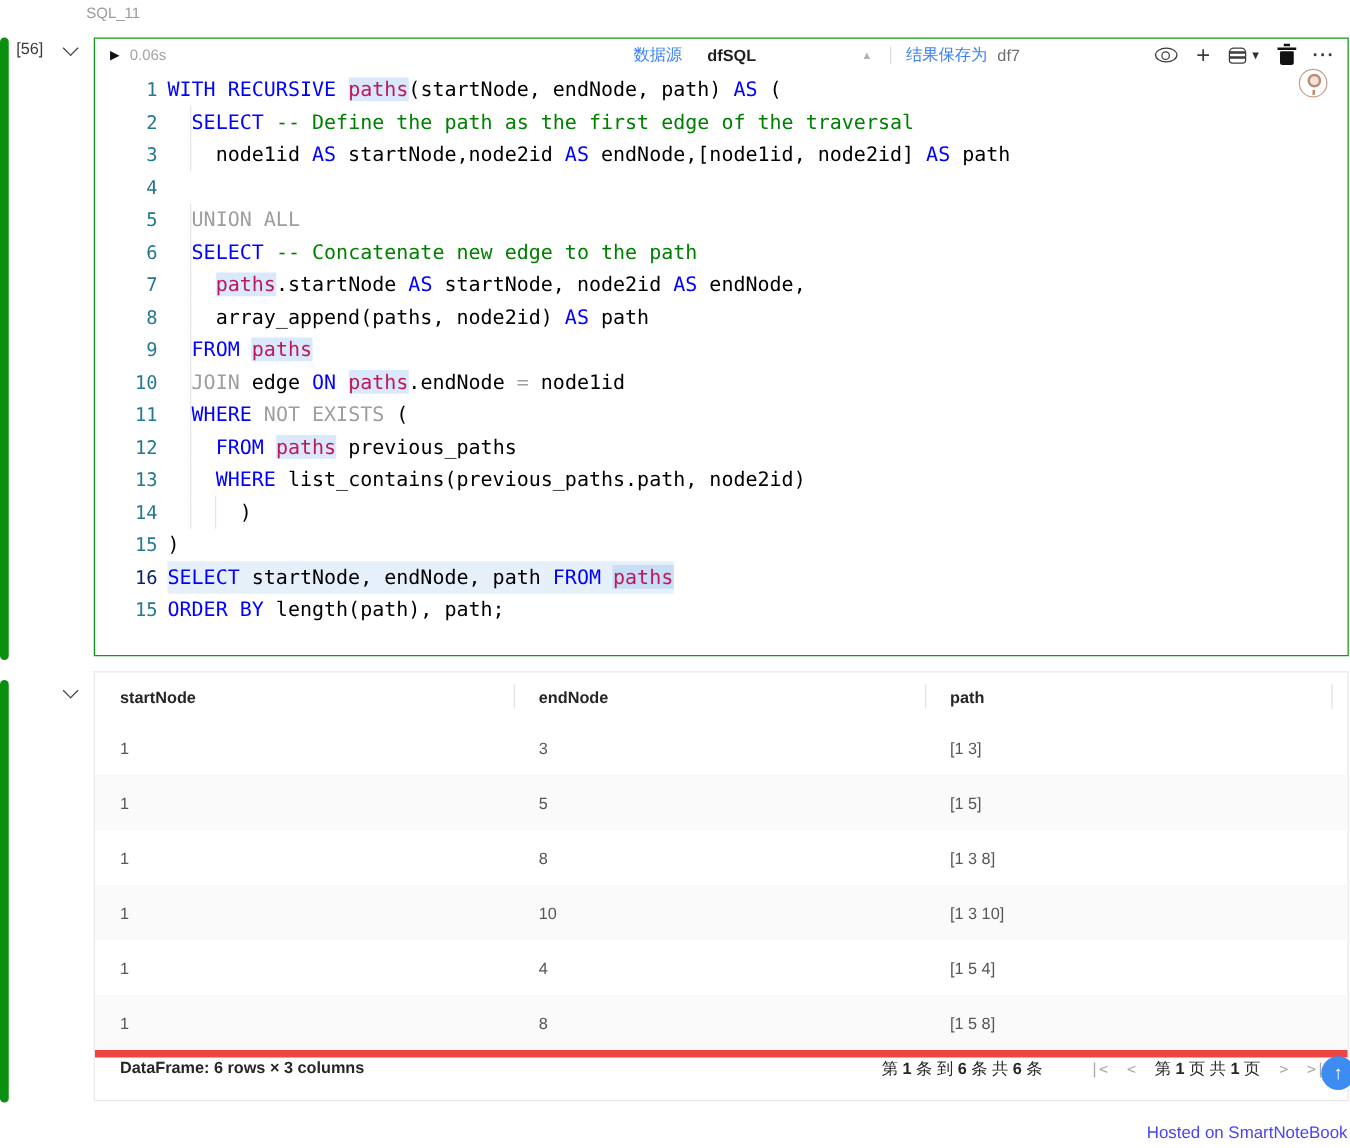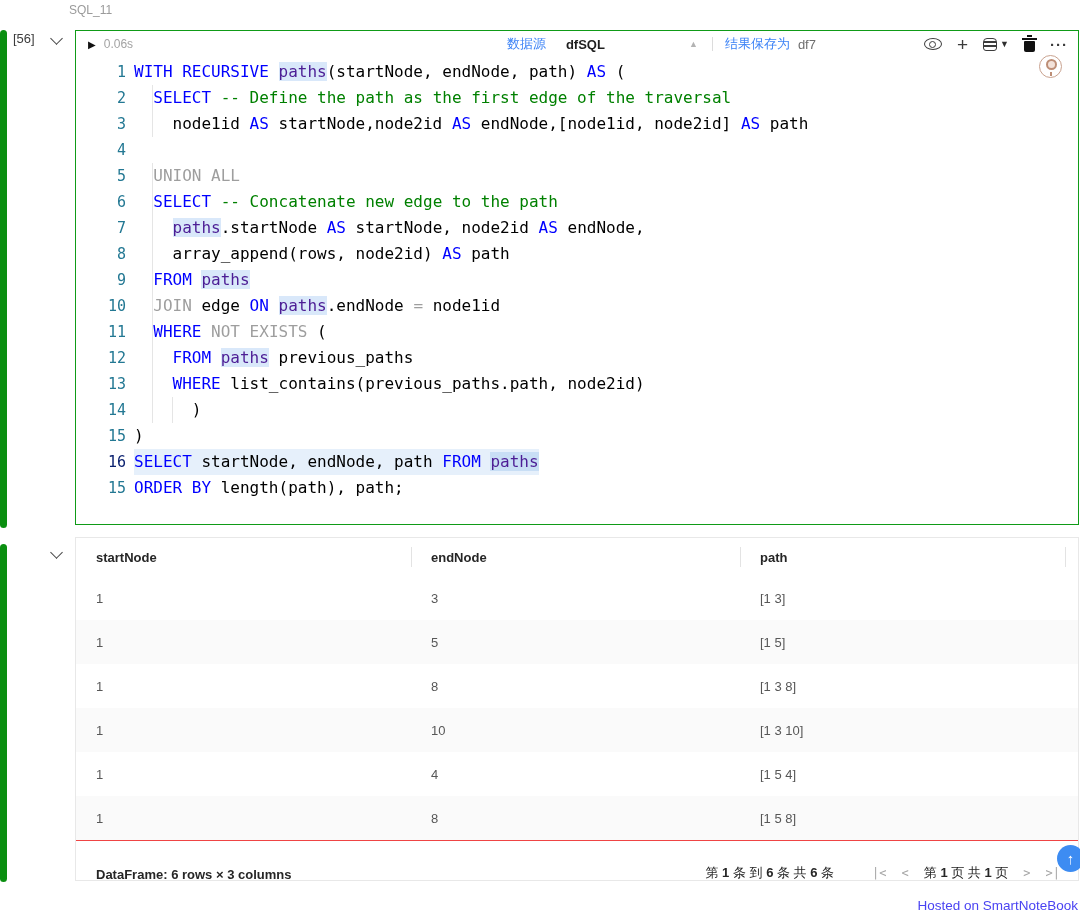--- a/index.html
+++ b/index.html
@@ -63,39 +63,39 @@
         font-size:15px; user-select:none; }
   .ct { white-space:pre; position:relative; margin-left:8px; color:#000; }
   .cl.sel .ln { color:#0b216f; }
   .cl.sel .ct { background:#e6f0fb; }
   .guide { position:absolute; top:0; bottom:0; width:1px; background:#e5e5e5; }
   .tk-k { color:#0000ff; }
   .tk-c { color:#008000; }
   .tk-g { color:#9e9e9e; }
   .tk-n { color:#098658; }
   .tk-p { color:#000; }
-  .tk-h { color:#4c1d95; background:#d9e8fa; }
+  .tk-h { color:#be185d; background:#d9e8fa; }
   .cl.sel .tk-h { background:#c8def5; }
 
   
   .result { position:absolute; left:75px; top:537px; width:1004px; height:344px;
             border:1px solid #e8e8e8; background:#fff; font-size:13px; }
   .thead { display:flex; height:38px; align-items:center; position:relative; }
   .th { font-weight:bold; color:#262626; padding-left:20px; position:relative; height:100%;
         display:flex; align-items:center; }
   .th:nth-child(1), .td:nth-child(1) { width:335px; flex:none; }
   .th:nth-child(2), .td:nth-child(2) { width:329px; flex:none; }
   .th:nth-child(3), .td:nth-child(3) { flex:1; }
   .th + .th::before { content:''; position:absolute; left:0; top:9px; height:20px; width:1px; background:#e3e3e3; }
   .thead::after { content:''; position:absolute; right:12px; top:9px; height:20px; width:1px; background:#e3e3e3; }
   .tbody { }
   .tr { display:flex; height:44px; align-items:center; color:#575757; }
   .tr:nth-child(even) { background:#fafafa; }
   .td { padding-left:20px; }
-  .tfoot { display:flex; align-items:flex-end; height:42px; border-top:1px solid #ef4444;
+  .tfoot { display:flex; align-items:flex-start; height:42px; border-top:6px solid #ef4444;
            padding:0 18px 0 20px; }
   .df-summary { font-weight:bold; color:#262626; font-size:13px; }
   .range-info { margin-left:auto; color:#262626; font-size:13px; }
   .pager { display:flex; align-items:center; gap:15px; margin-left:38px; color:#262626; font-size:13px; }
   .pg-btn { color:#a6a6a6; font-size:12px; cursor:pointer; font-family:"DejaVu Sans Mono",monospace; }
 
   .scroll-top { position:absolute; left:1057px; top:845px; width:27px; height:27px; border-radius:50%;
                 background:#3d8cf2; color:#fff; display:flex; align-items:center; justify-content:center;
                 font-size:15px; font-weight:bold; cursor:pointer; }
 
@@ -170,21 +170,21 @@
         <div class="cl">
           <span class="ln">6</span>
           <span class="ct"><i class="guide" style="left: calc(2ch - 1px);"></i><span class="tk-p">  </span><span class="tk-k">SELECT</span><span class="tk-p"> </span><span class="tk-c">-- Concatenate new edge to the path</span></span>
         </div>
         <div class="cl">
           <span class="ln">7</span>
           <span class="ct"><i class="guide" style="left: calc(2ch - 1px);"></i><span class="tk-p">    </span><span class="tk-h">paths</span><span class="tk-p">.startNode </span><span class="tk-k">AS</span><span class="tk-p"> startNode, node2id </span><span class="tk-k">AS</span><span class="tk-p"> endNode,</span></span>
         </div>
         <div class="cl">
           <span class="ln">8</span>
-          <span class="ct"><i class="guide" style="left: calc(2ch - 1px);"></i><span class="tk-p">    array_append(rows, node2id) </span><span class="tk-k">AS</span><span class="tk-p"> path</span></span>
+          <span class="ct"><i class="guide" style="left: calc(2ch - 1px);"></i><span class="tk-p">    array_append(paths, node2id) </span><span class="tk-k">AS</span><span class="tk-p"> path</span></span>
         </div>
         <div class="cl">
           <span class="ln">9</span>
           <span class="ct"><i class="guide" style="left: calc(2ch - 1px);"></i><span class="tk-p">  </span><span class="tk-k">FROM</span><span class="tk-p"> </span><span class="tk-h">paths</span></span>
         </div>
         <div class="cl">
           <span class="ln">10</span>
           <span class="ct"><i class="guide" style="left: calc(2ch - 1px);"></i><span class="tk-p">  </span><span class="tk-g">JOIN</span><span class="tk-p"> edge </span><span class="tk-k">ON</span><span class="tk-p"> </span><span class="tk-h">paths</span><span class="tk-p">.endNode </span><span class="tk-g">=</span><span class="tk-p"> node1id</span></span>
         </div>
         <div class="cl">

